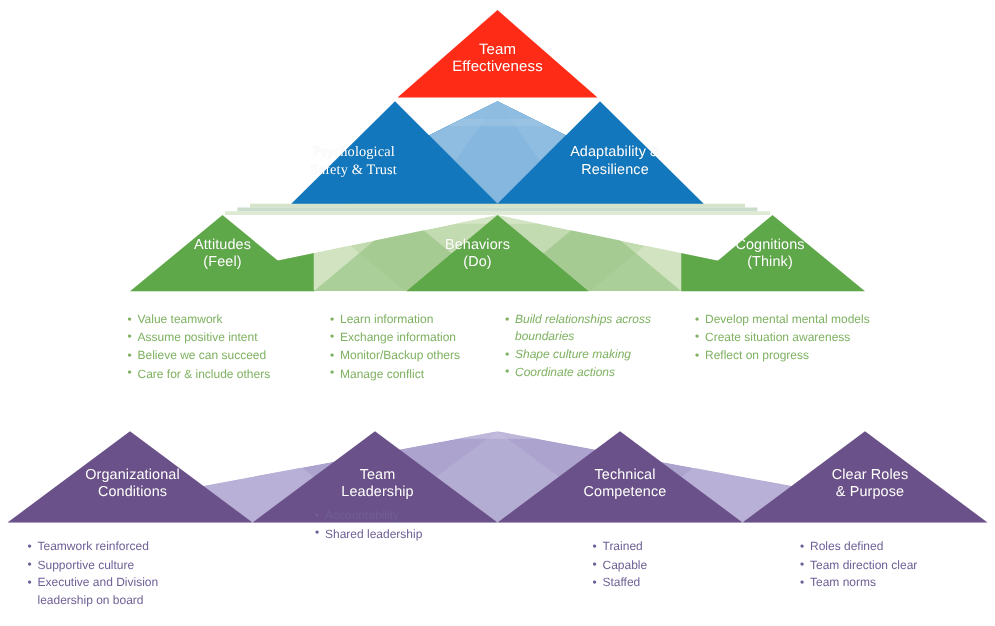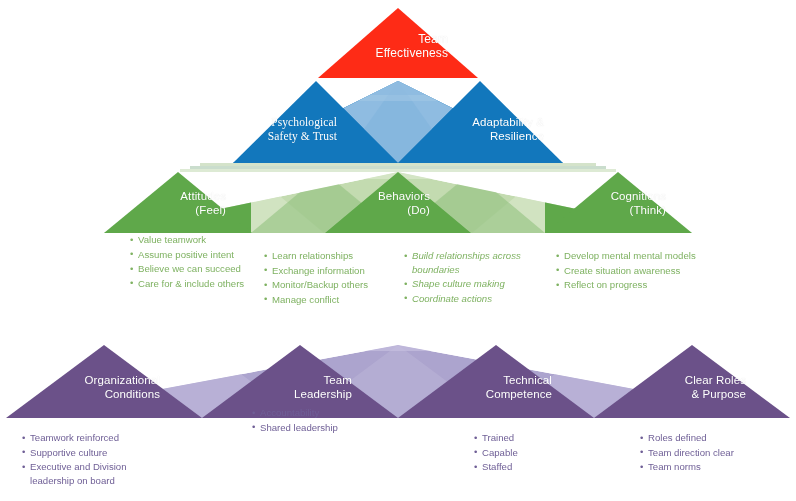--- a/index.html
+++ b/index.html
@@ -4,21 +4,21 @@
 <style>
   html,body{margin:0;padding:0;background:#ffffff;}
   body{
     font-family:"Liberation Sans", sans-serif;
     width:796px;height:501px;position:relative;overflow:hidden;
   }
   #stage{position:absolute;left:0;top:0;width:796px;height:501px;}
   svg.layer{position:absolute;left:0;top:0;width:796px;height:501px;}
 
   .lbl{
-    position:absolute;color:#ffffff;text-align:right;
+    position:absolute;color:#ffffff;text-align:center;
     font-size:11.5px;line-height:14px;letter-spacing:.1px;
     text-shadow:0 0 1px rgba(0,0,0,.12);
     white-space:pre-line;pointer-events:none;
   }
   .lbl.red{font-size:12px;}
   .bullets{
     position:absolute;font-size:9.6px;line-height:13.6px;
   }
   .bullets ul{margin:0;padding:0;list-style:none;}
   .bullets li{
@@ -143,32 +143,32 @@
   <div class="lbl" style="left:440px;top:115px;width:104px;">Adaptability &amp;
 Resilience</div>
 
   <div class="lbl" style="left:130px;top:189px;width:96px;">Attitudes
 (Feel)</div>
   <div class="lbl" style="left:334px;top:189px;width:96px;">Behaviors
 (Do)</div>
   <div class="lbl" style="left:566px;top:189px;width:100px;">Cognitions
 (Think)</div>
 
-  <div class="bullets green-text" style="left:102px;top:233px;width:150px;margin-left:28px;">
+  <div class="bullets green-text" style="left:102px;top:249px;width:150px;">
     <ul>
       <li>Value teamwork</li>
       <li>Assume positive intent</li>
       <li>Believe we can succeed</li>
       <li>Care for &amp; include others</li>
     </ul>
   </div>
 
   <div class="bullets green-text" style="left:264px;top:249px;width:140px;">
     <ul>
-      <li>Learn relationships</li>
+      <li>Learn information</li>
       <li>Exchange information</li>
       <li>Monitor/Backup others</li>
       <li>Manage conflict</li>
     </ul>
   </div>
 
   <div class="bullets green-text" style="left:404px;top:249px;width:140px;font-style:italic;">
     <ul>
       <li class="wrap" style="width:128px;">Build relationships across boundaries</li>
       <li>Shape culture making</li>

